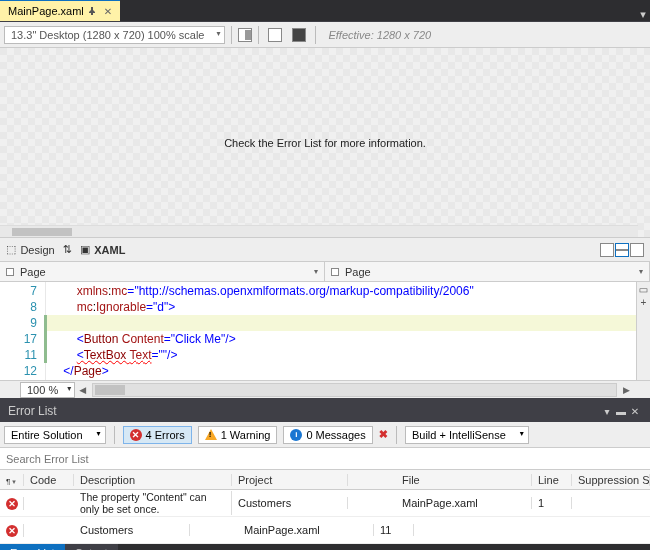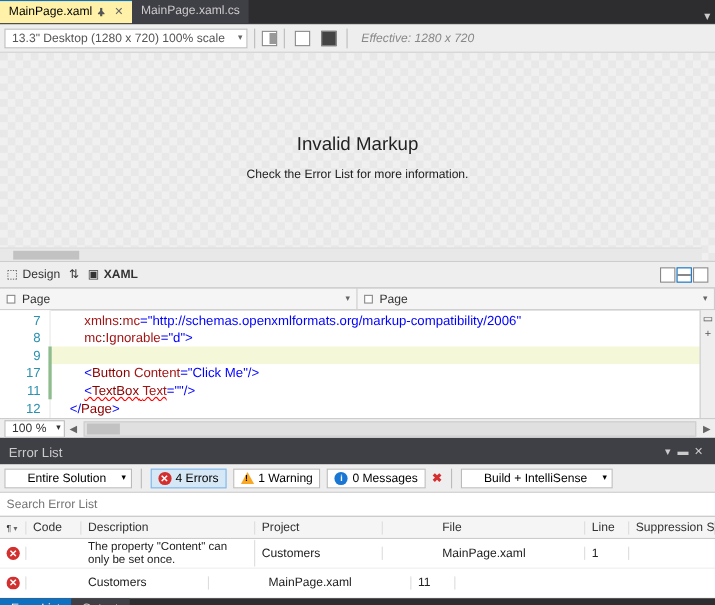--- a/index.html
+++ b/index.html
@@ -47,32 +47,32 @@
 .gutter div { height: 16px; line-height: 16px; }
 .code { flex: 1; padding: 1px 0 0 4px; position: relative; }
 .code-line { height: 16px; line-height: 16px; white-space: pre; }
 .code .margin-bar { position: absolute; left: -2px; top: 33px; width: 3px; height: 48px; background: #8fbc8f; }
 .hl-line { background: #f5f8d8; position: absolute; left: 0; right: 0; top: 33px; height: 16px; }
 .c-red { color: #a31515; } .c-blue { color: #0000ff; } .c-brown { color: #8b0000; }
 .squiggle { text-decoration: underline wavy #ff0000; text-decoration-thickness: 1px; }
 .plus-gutter { position: absolute; right: 0; top: 0; width: 14px; background: #eee; border-left: 1px solid #ccc; height: 100%; display: flex; flex-direction: column; align-items: center; padding-top: 2px; gap: 2px; }
 .plus-gutter span { font-size: 10px; color: #555; }
 
-.zoom-row { background: #eee; height: 20px; display: flex; align-items: center; border-top: 1px solid #ccc; border-bottom: 2px solid #3f3f46; font-size: 11px; padding: 0 4px; gap: 4px; }
+.zoom-row { background: #eee; height: 20px; display: flex; align-items: center; border-top: 1px solid #ccc; border-bottom: 2px solid #3f3f46; font-size: 11px; padding: 0 20px; gap: 4px; }
 .zoom-combo { border: 1px solid #bbb; background: #fff; padding: 1px 16px 1px 6px; position: relative; color: #333; }
 .zoom-combo::after { content: '▾'; position: absolute; right: 3px; font-size: 8px; }
 .zoom-row .track { flex: 1; height: 14px; background: #e0e0e0; position: relative; margin: 0 2px; border: 1px solid #ccc; }
 .zoom-row .track .thumb { position: absolute; left: 2px; width: 30px; height: 10px; background: #c2c2c2; top: 1px; }
 
 .error-header { background: #3f3f46; color: #ccc; height: 22px; display: flex; align-items: center; padding: 0 8px; font-size: 12px; }
 .error-header .spacer { flex: 1; }
 .error-header .wbtn { width: 14px; text-align: center; color: #ccc; font-size: 10px; }
 
 .error-toolbar { background: #eee; height: 26px; display: flex; align-items: center; padding: 0 4px; gap: 6px; border-bottom: 1px solid #ccc; }
-.et-combo { border: 1px solid #bbb; background: #fff; padding: 2px 22px 2px 20px; font-size: 11px; position: relative; }
+.et-combo { border: 1px solid #bbb; background: #fff; padding: 2px 22px 2px 6px; font-size: 11px; position: relative; }
 .et-combo::after { content: '▾'; position: absolute; right: 4px; font-size: 8px; }
 .et-btn { border: 1px solid #bbb; background: #fff; padding: 2px 6px; display: inline-flex; align-items: center; gap: 4px; font-size: 11px; }
 .et-btn.active { background: #d6e8f5; border-color: #7eb4ea; }
 .icon-err { width: 12px; height: 12px; border-radius: 50%; background: #d32f2f; color: #fff; display: inline-flex; align-items: center; justify-content: center; font-size: 9px; font-weight: bold; }
 .icon-warn { width: 0; height: 0; border-left: 6px solid transparent; border-right: 6px solid transparent; border-bottom: 11px solid #f9a825; position: relative; display: inline-block; }
 .icon-warn::after { content: '!'; position: absolute; left: -2px; top: 1px; font-size: 8px; color: #000; font-weight: bold; }
 .icon-info { width: 12px; height: 12px; border-radius: 50%; background: #1976d2; color: #fff; display: inline-flex; align-items: center; justify-content: center; font-size: 8px; font-weight: bold; }
 
 .search-row { background: #fff; height: 22px; border-bottom: 1px solid #ccc; }
 .search-row input { width: 100%; height: 100%; border: none; padding: 0 6px; font-size: 11px; color: #888; outline: none; }
@@ -96,44 +96,40 @@
 <div class="tabs-bar">
   <div class="tab active">
     <span>MainPage.xaml</span>
     <span class="pin">
         <svg viewBox="0 0 8 8">
           <path d="M3 0h2v3l2 2v1H5v2H3V6H1V5l2-2z" fill="#555"></path>
         </svg>
       </span>
     <span class="x">✕</span>
   </div>
-  <div class="tab">
-    <span>MainPage.xaml.cs</span>
-  </div>
   <div class="spacer"></div>
   <div class="drop">▾</div>
 </div>
 
 <div class="designer-toolbar">
   <div class="dt-combo">13.3" Desktop (1280 x 720) 100% scale</div>
   <div class="dt-sep"></div>
   <span class="dt-flip"></span>
   <div class="dt-sep"></div>
   <span class="dt-icon">
       <span class="dt-icon boxed" style="background:#fff"></span>
     </span>
   <span class="dt-icon">
       <span class="dt-icon boxed" style="background:#444"></span>
     </span>
   <div class="dt-sep"></div>
   <span class="dt-effective">Effective: 1280 x 720</span>
 </div>
 
 <div class="design-surface">
-  <div class="title">Invalid Markup</div>
   <div class="subtitle">Check the Error List for more information.</div>
   <div class="hscroll">
       <div class="thumb"></div>
     </div>
 </div>
 
 <div class="split-header">
   <span class="lbl">⬚ <span>Design</span></span>
   <span class="swap">⇅</span>
   <span class="lbl">▣ <b>XAML</b></span>

